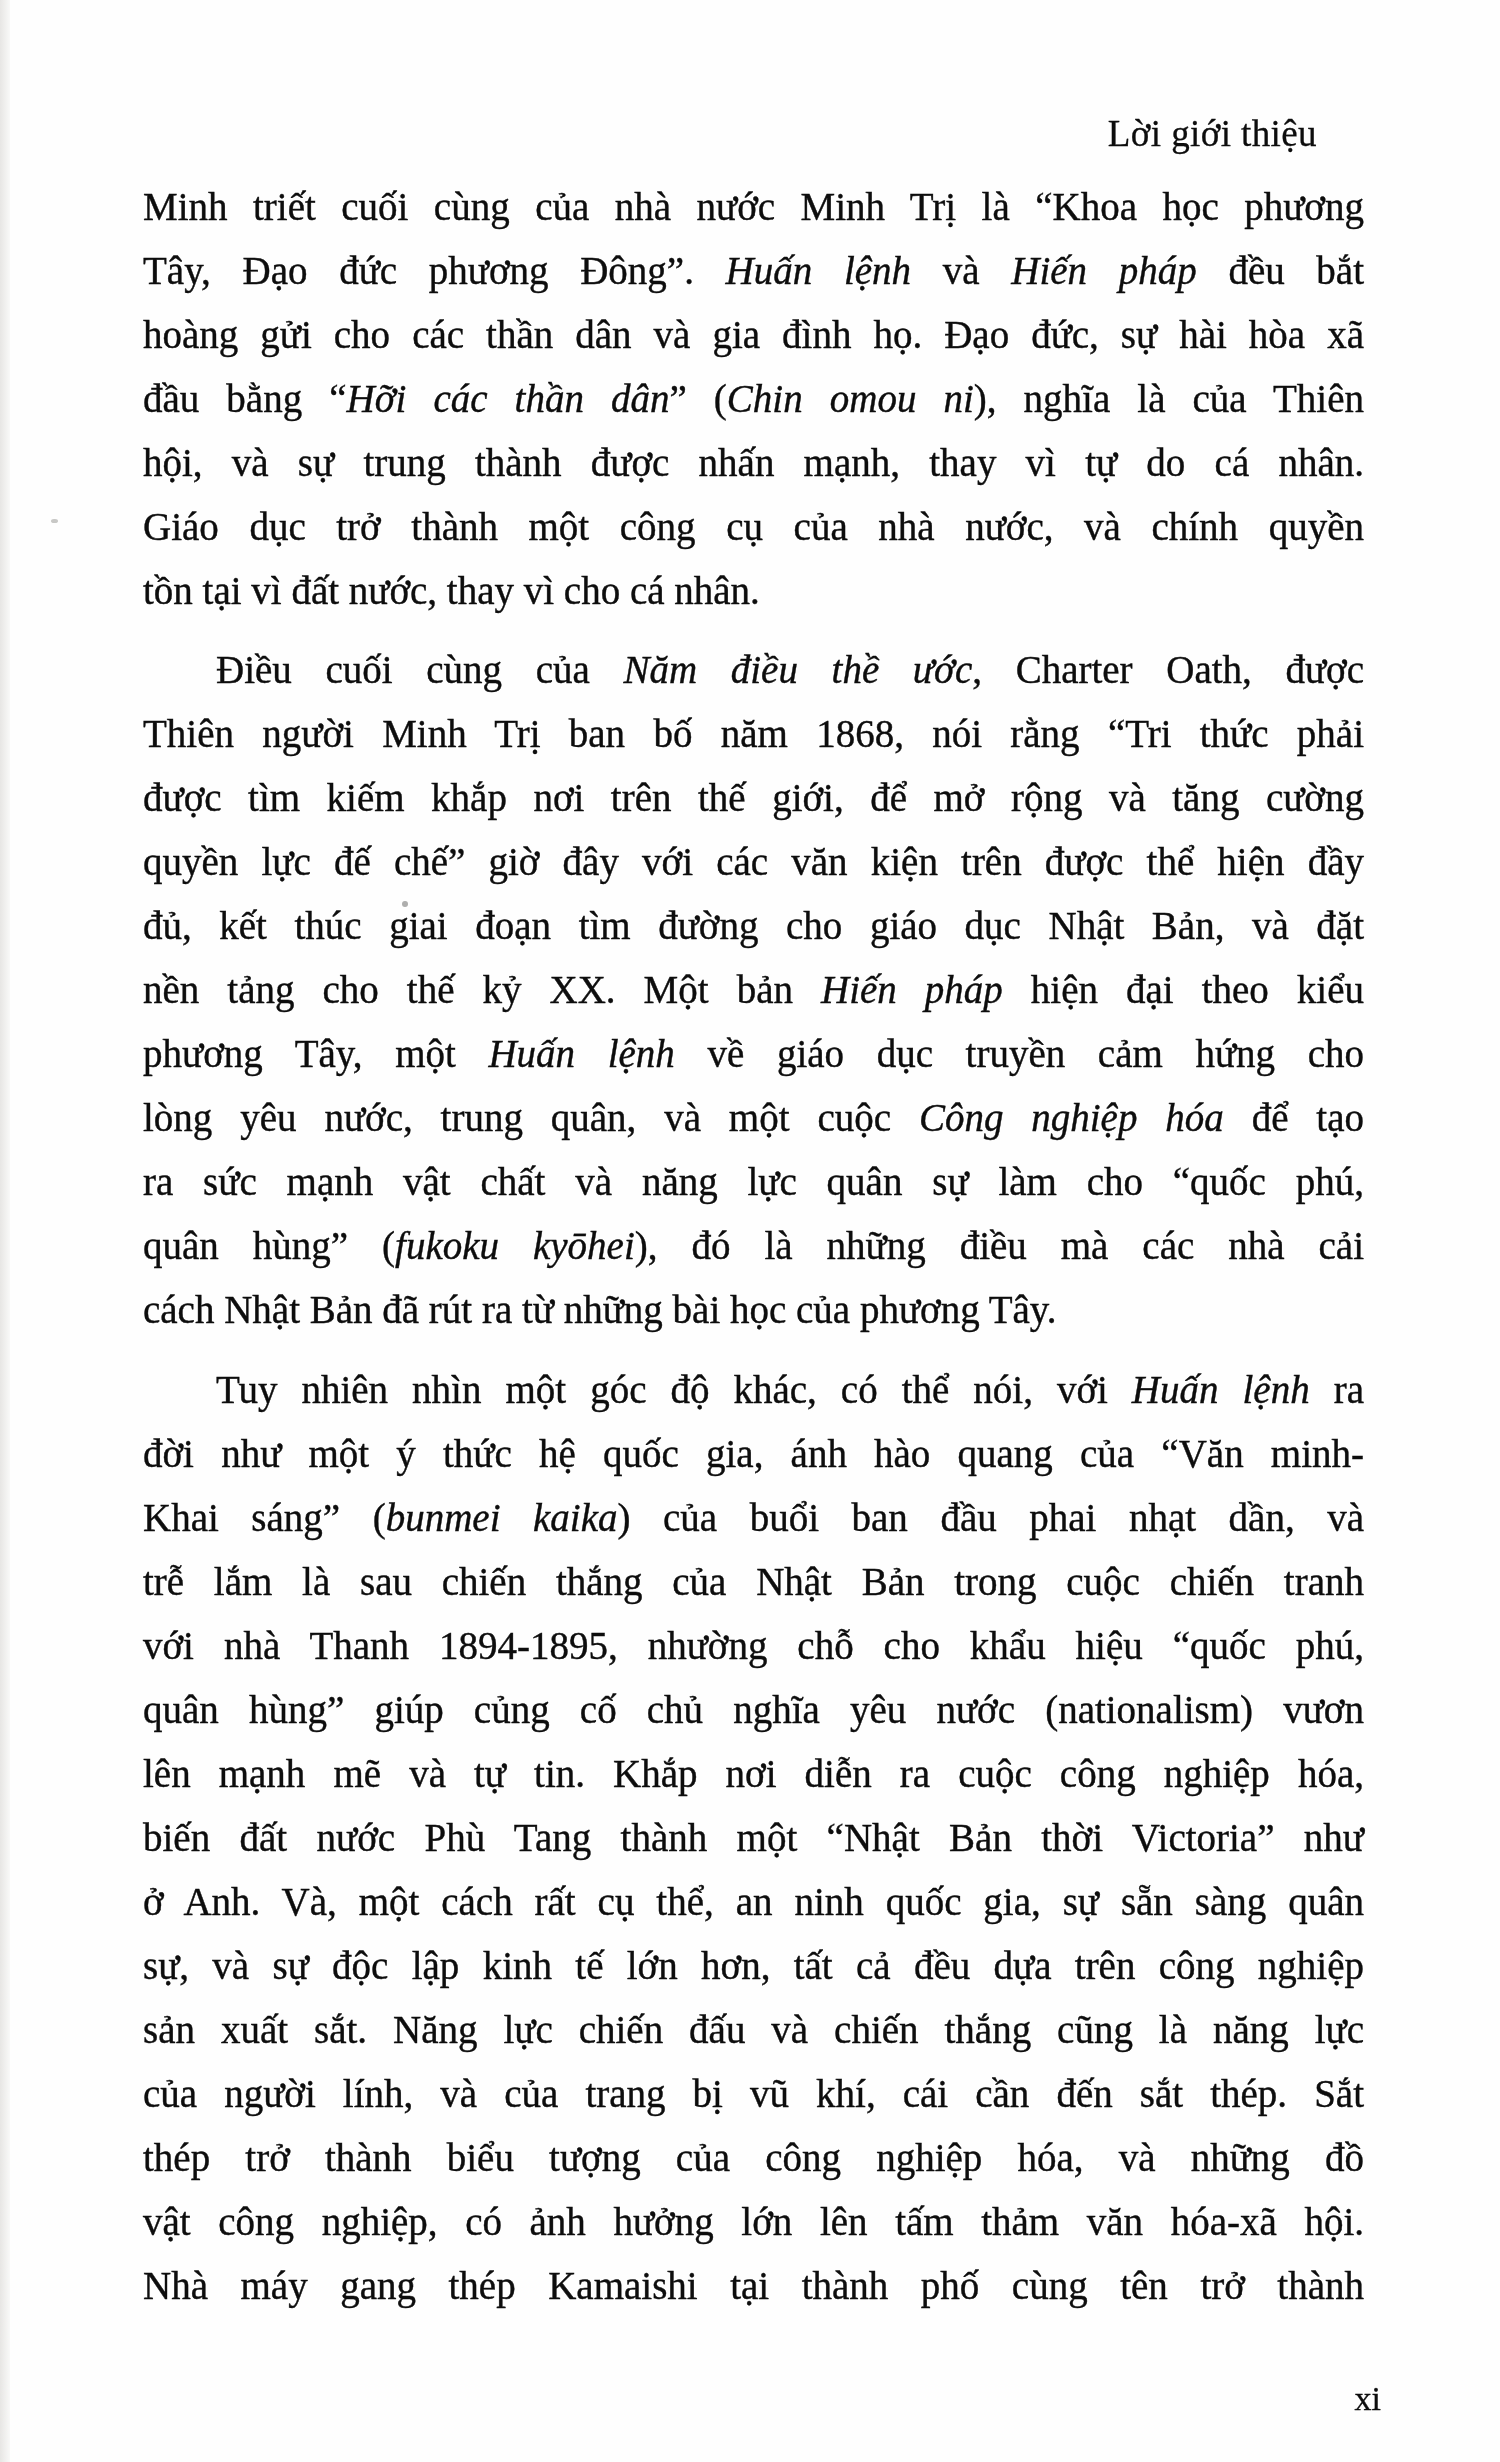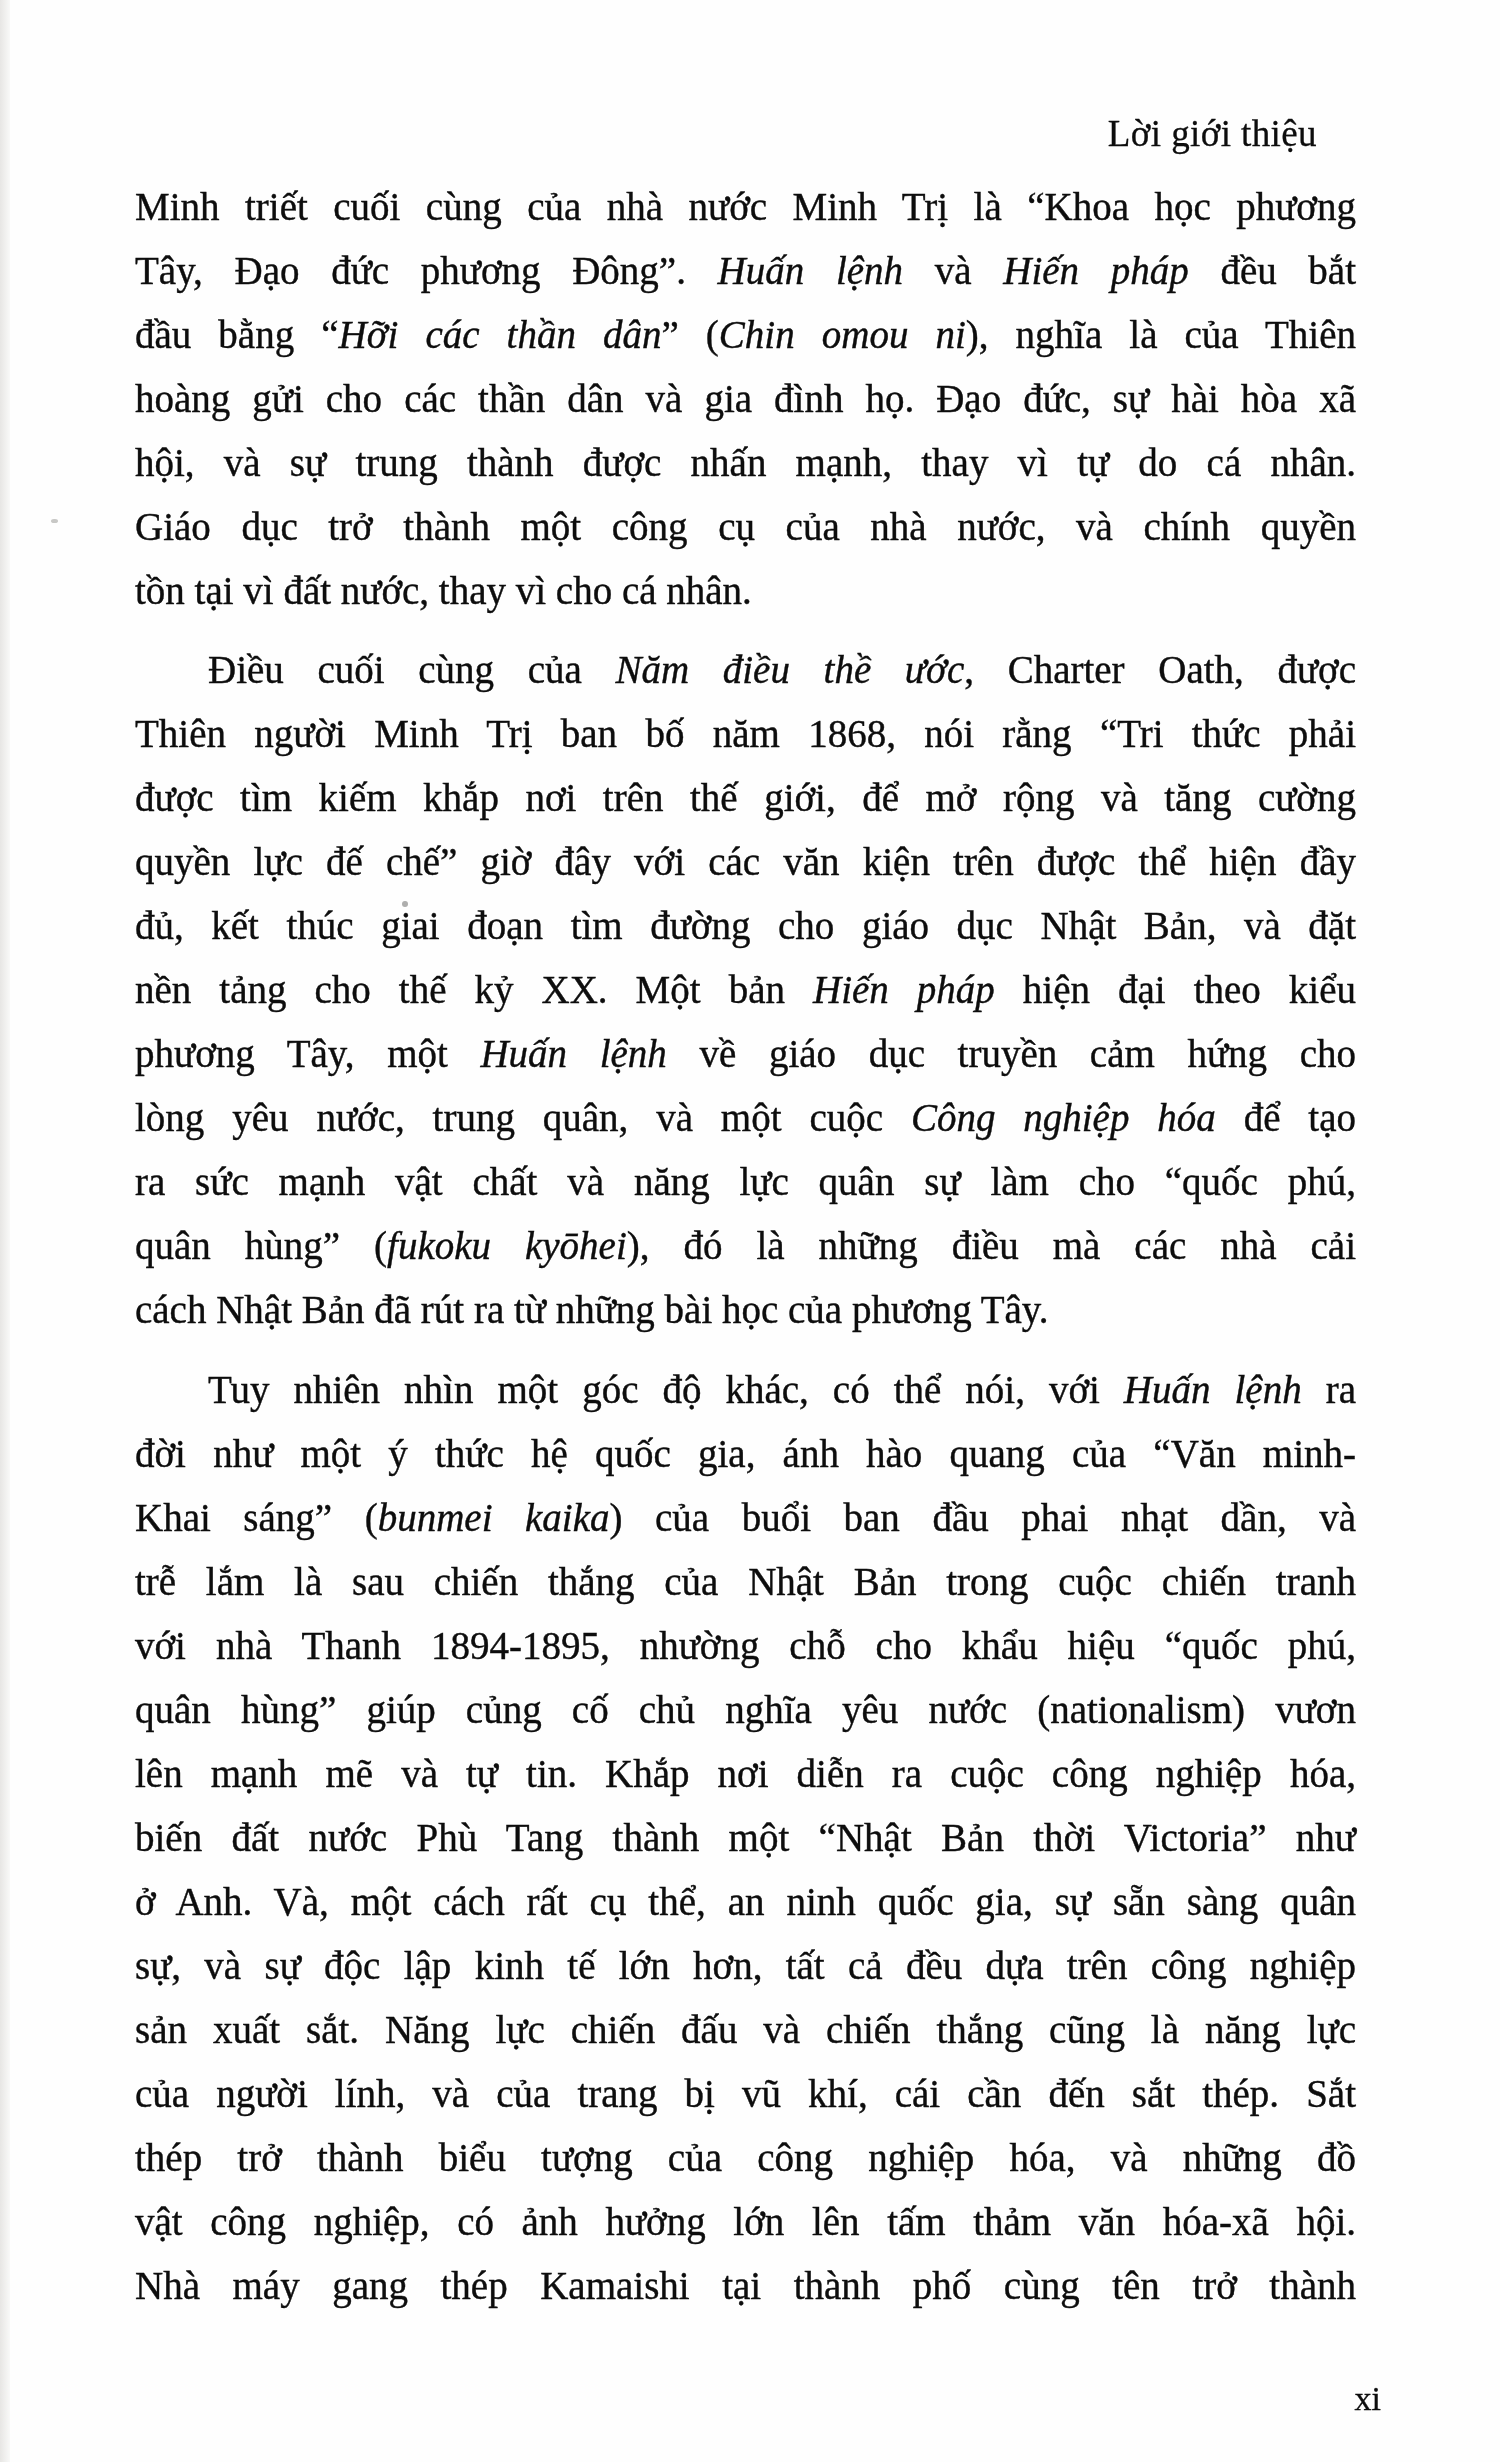--- a/index.html
+++ b/index.html
@@ -23,21 +23,21 @@
     top: 82px;
     right: 183px;
     font-size: 37px;
     letter-spacing: 0.4px;
     -webkit-text-stroke: 0.3px currentColor;
     white-space: nowrap;
     margin-top: 30px;
   }
   .body-text {
     position: absolute;
-    left: 135px;
+    left: 143px;
     top: 175px;
     width: 1221px;
     font-size: 39px;
     line-height: 64px;
     -webkit-text-stroke: 0.4px currentColor;
   }
   .line {
     text-align: justify;
     text-align-last: justify;
     white-space: normal;
@@ -67,22 +67,22 @@
 </style>
 </head>
 <body>
 
 <div class="page">
   <div class="scan-edge"></div>
   <div class="running-header">Lời giới thiệu</div>
   <div class="body-text" id="body-text">
       <div class="line"><span>Minh triết cuối cùng của nhà nước Minh Trị là “Khoa học phương</span></div>
       <div class="line"><span>Tây, Đạo đức phương Đông”. </span><span class="it">Huấn lệnh</span><span> và </span><span class="it">Hiến pháp</span><span> đều bắt</span></div>
+      <div class="line"><span>hoàng gửi cho các thần dân và gia đình họ. Đạo đức, sự hài hòa xã</span></div>
       <div class="line"><span>đầu bằng “</span><span class="it">Hỡi các thần dân</span><span>” (</span><span class="it">Chin omou ni</span><span>), nghĩa là của Thiên</span></div>
-      <div class="line"><span>hoàng gửi cho các thần dân và gia đình họ. Đạo đức, sự hài hòa xã</span></div>
       <div class="line"><span>hội, và sự trung thành được nhấn mạnh, thay vì tự do cá nhân.</span></div>
       <div class="line"><span>Giáo dục trở thành một công cụ của nhà nước, và chính quyền</span></div>
       <div class="line para-end"><span>tồn tại vì đất nước, thay vì cho cá nhân.</span></div>
       <div class="line para-start"><span>Điều cuối cùng của </span><span class="it">Năm điều thề ước</span><span>, Charter Oath, được</span></div>
       <div class="line"><span>Thiên người Minh Trị ban bố năm 1868, nói rằng “Tri thức phải</span></div>
       <div class="line"><span>được tìm kiếm khắp nơi trên thế giới, để mở rộng và tăng cường</span></div>
       <div class="line"><span>quyền lực đế chế” giờ đây với các văn kiện trên được thể hiện đầy</span></div>
       <div class="line"><span>đủ, kết thúc giai đoạn tìm đường cho giáo dục Nhật Bản, và đặt</span></div>
       <div class="line"><span>nền tảng cho thế kỷ XX. Một bản </span><span class="it">Hiến pháp</span><span> hiện đại theo kiểu</span></div>
       <div class="line"><span>phương Tây, một </span><span class="it">Huấn lệnh</span><span> về giáo dục truyền cảm hứng cho</span></div>

